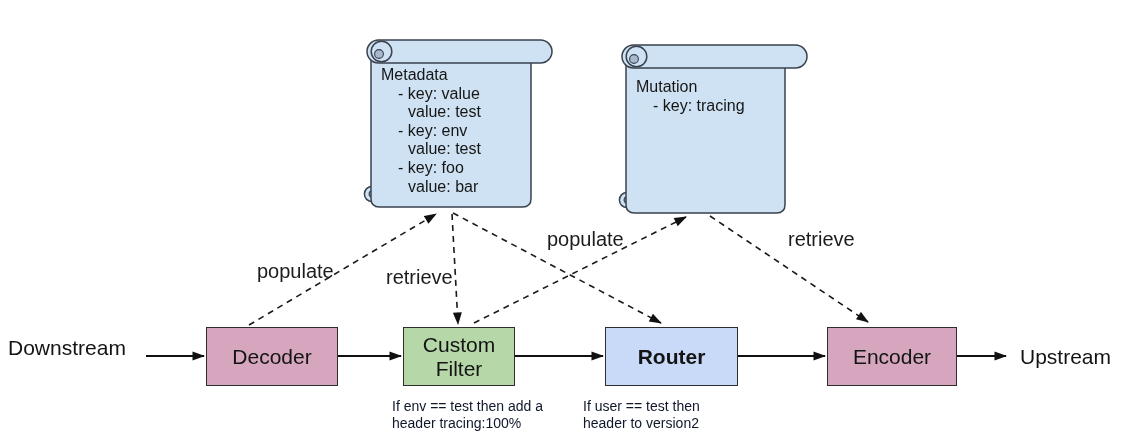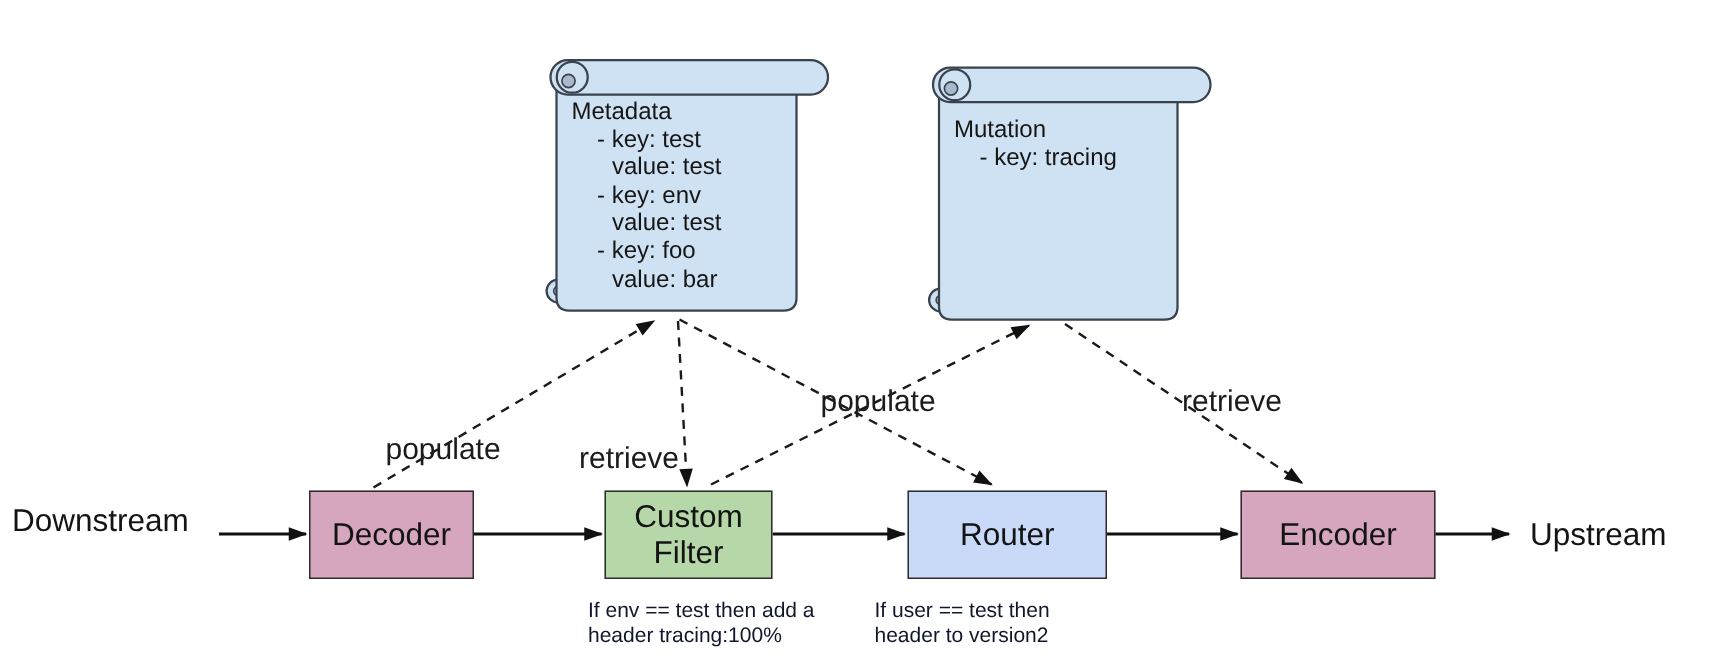--- a/index.html
+++ b/index.html
@@ -8,30 +8,30 @@
     font-family:"Liberation Sans",sans-serif;overflow:hidden;
   }
   .layer{position:absolute;left:0;top:0;}
   
   .node{
     position:absolute;top:327px;height:59px;box-sizing:border-box;
     border:1.6px solid #2d2d2d;display:flex;align-items:center;justify-content:center;
     text-align:center;font-size:21px;line-height:1.12;color:#141414;z-index:3;
   }
   .node-label{display:block;max-width:96px;}
-  #node-decoder{left:206px;width:110px;}
+  #node-decoder{left:206px;width:132px;}
   #node-filter{left:403px;width:112px;}
-  #node-router{left:605px;width:133px;}
+  #node-router{left:605px;width:133px;font-weight:bold;}
   #node-encoder{left:827px;width:130px;}
   
   .flow-label{position:absolute;font-size:21px;color:#141414;z-index:3;white-space:nowrap;}
   #lbl-downstream{left:8px;top:336px;text-align:center;}
   #lbl-upstream{left:1020px;top:345px;}
   
-  .edge-label{position:absolute;font-size:20px;color:#1c1c1c;z-index:3;white-space:nowrap;margin-top:29px;}
+  .edge-label{position:absolute;font-size:20px;color:#1c1c1c;z-index:3;white-space:nowrap;}
   #elbl-0{left:257px;top:260px;}
   #elbl-1{left:386px;top:266px;}
   #elbl-2{left:547px;top:228px;}
   #elbl-4{left:788px;top:228px;}
   
   .caption{position:absolute;font-size:14px;line-height:16.5px;color:#0f172a;z-index:3;white-space:nowrap;}
   #caption-filter{left:392px;top:398px;}
   #caption-router{left:583px;top:398px;}
   
   .scroll-text{position:absolute;font-size:16px;line-height:18.6px;color:#161616;z-index:3;white-space:nowrap;}
@@ -108,21 +108,21 @@
     <div>If env == test then add a</div>
     <div>header tracing:100%</div>
   </div>
   <div class="caption" id="caption-router">
     <div>If user == test then</div>
     <div>header to version2</div>
   </div>
 
   <div class="scroll-text" id="scroll-text-metadata">
     <div>Metadata</div>
-    <div class="ind1">- key: test</div>
+    <div class="ind1">- key: value</div>
     <div class="ind2">value: test</div>
     <div class="ind1">- key: env</div>
     <div class="ind2">value: test</div>
     <div class="ind1">- key: foo</div>
     <div class="ind2">value: bar</div>
   </div>
   <div class="scroll-text" id="scroll-text-mutation">
     <div>Mutation</div>
     <div class="ind1">- key: tracing</div>
   </div>

